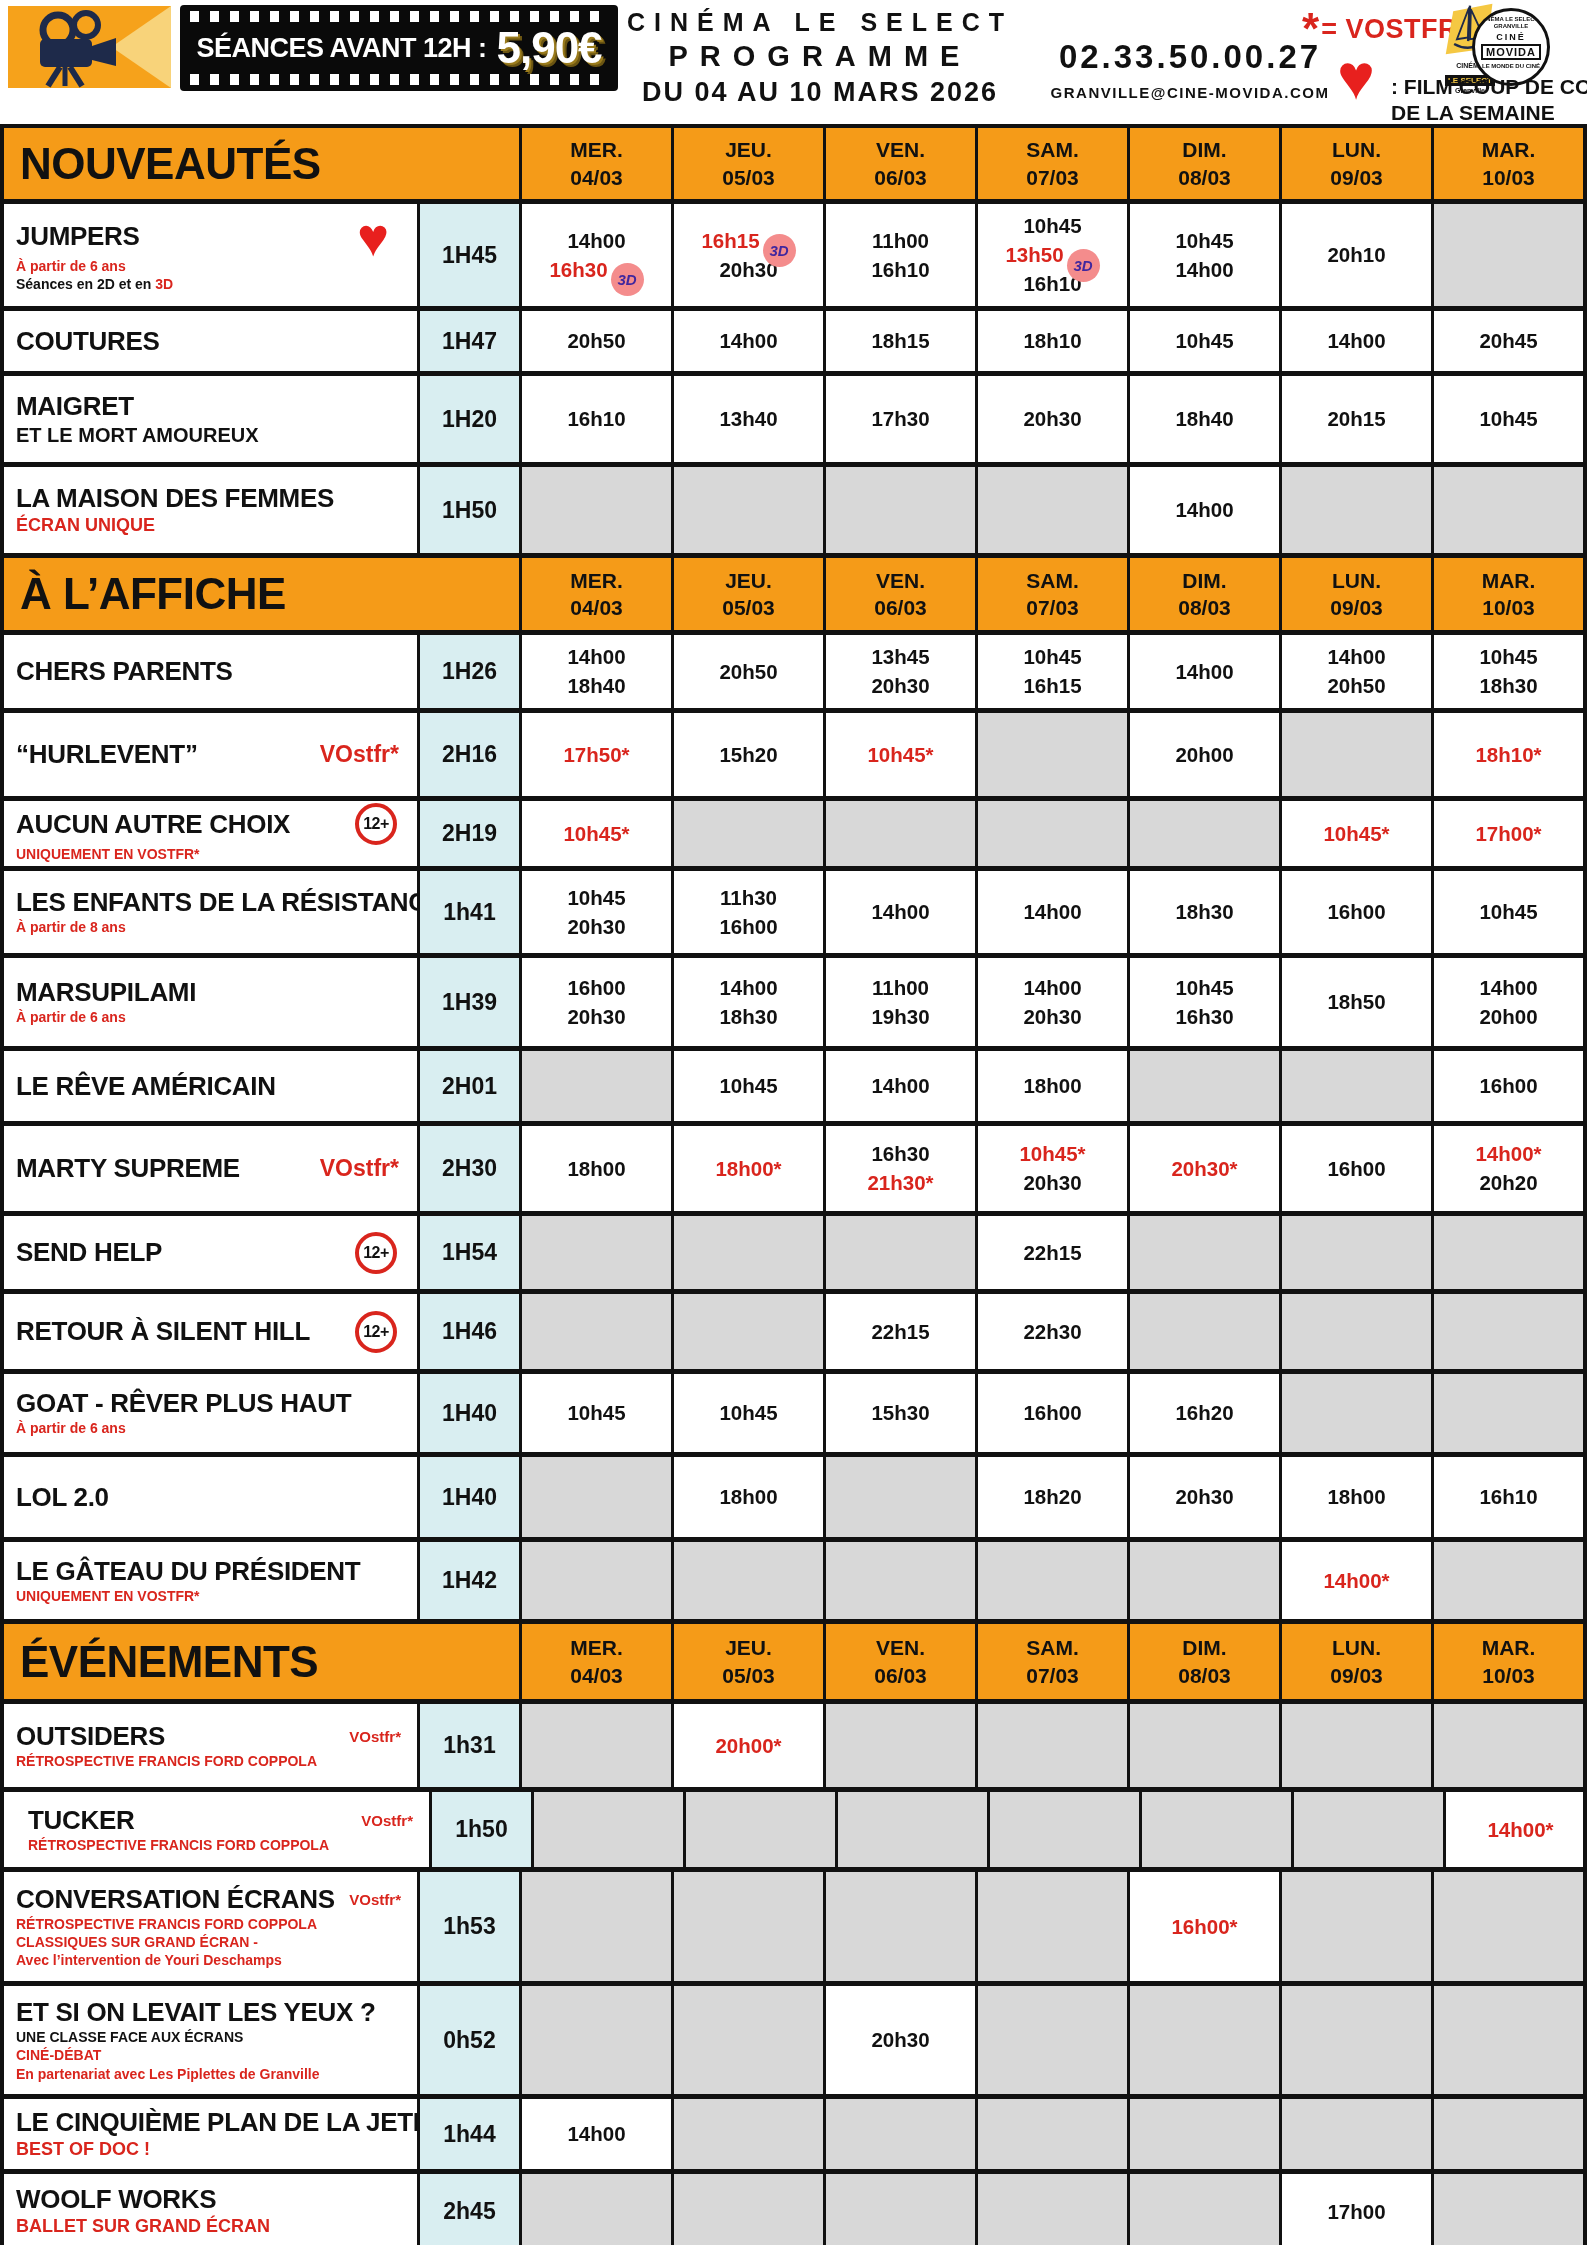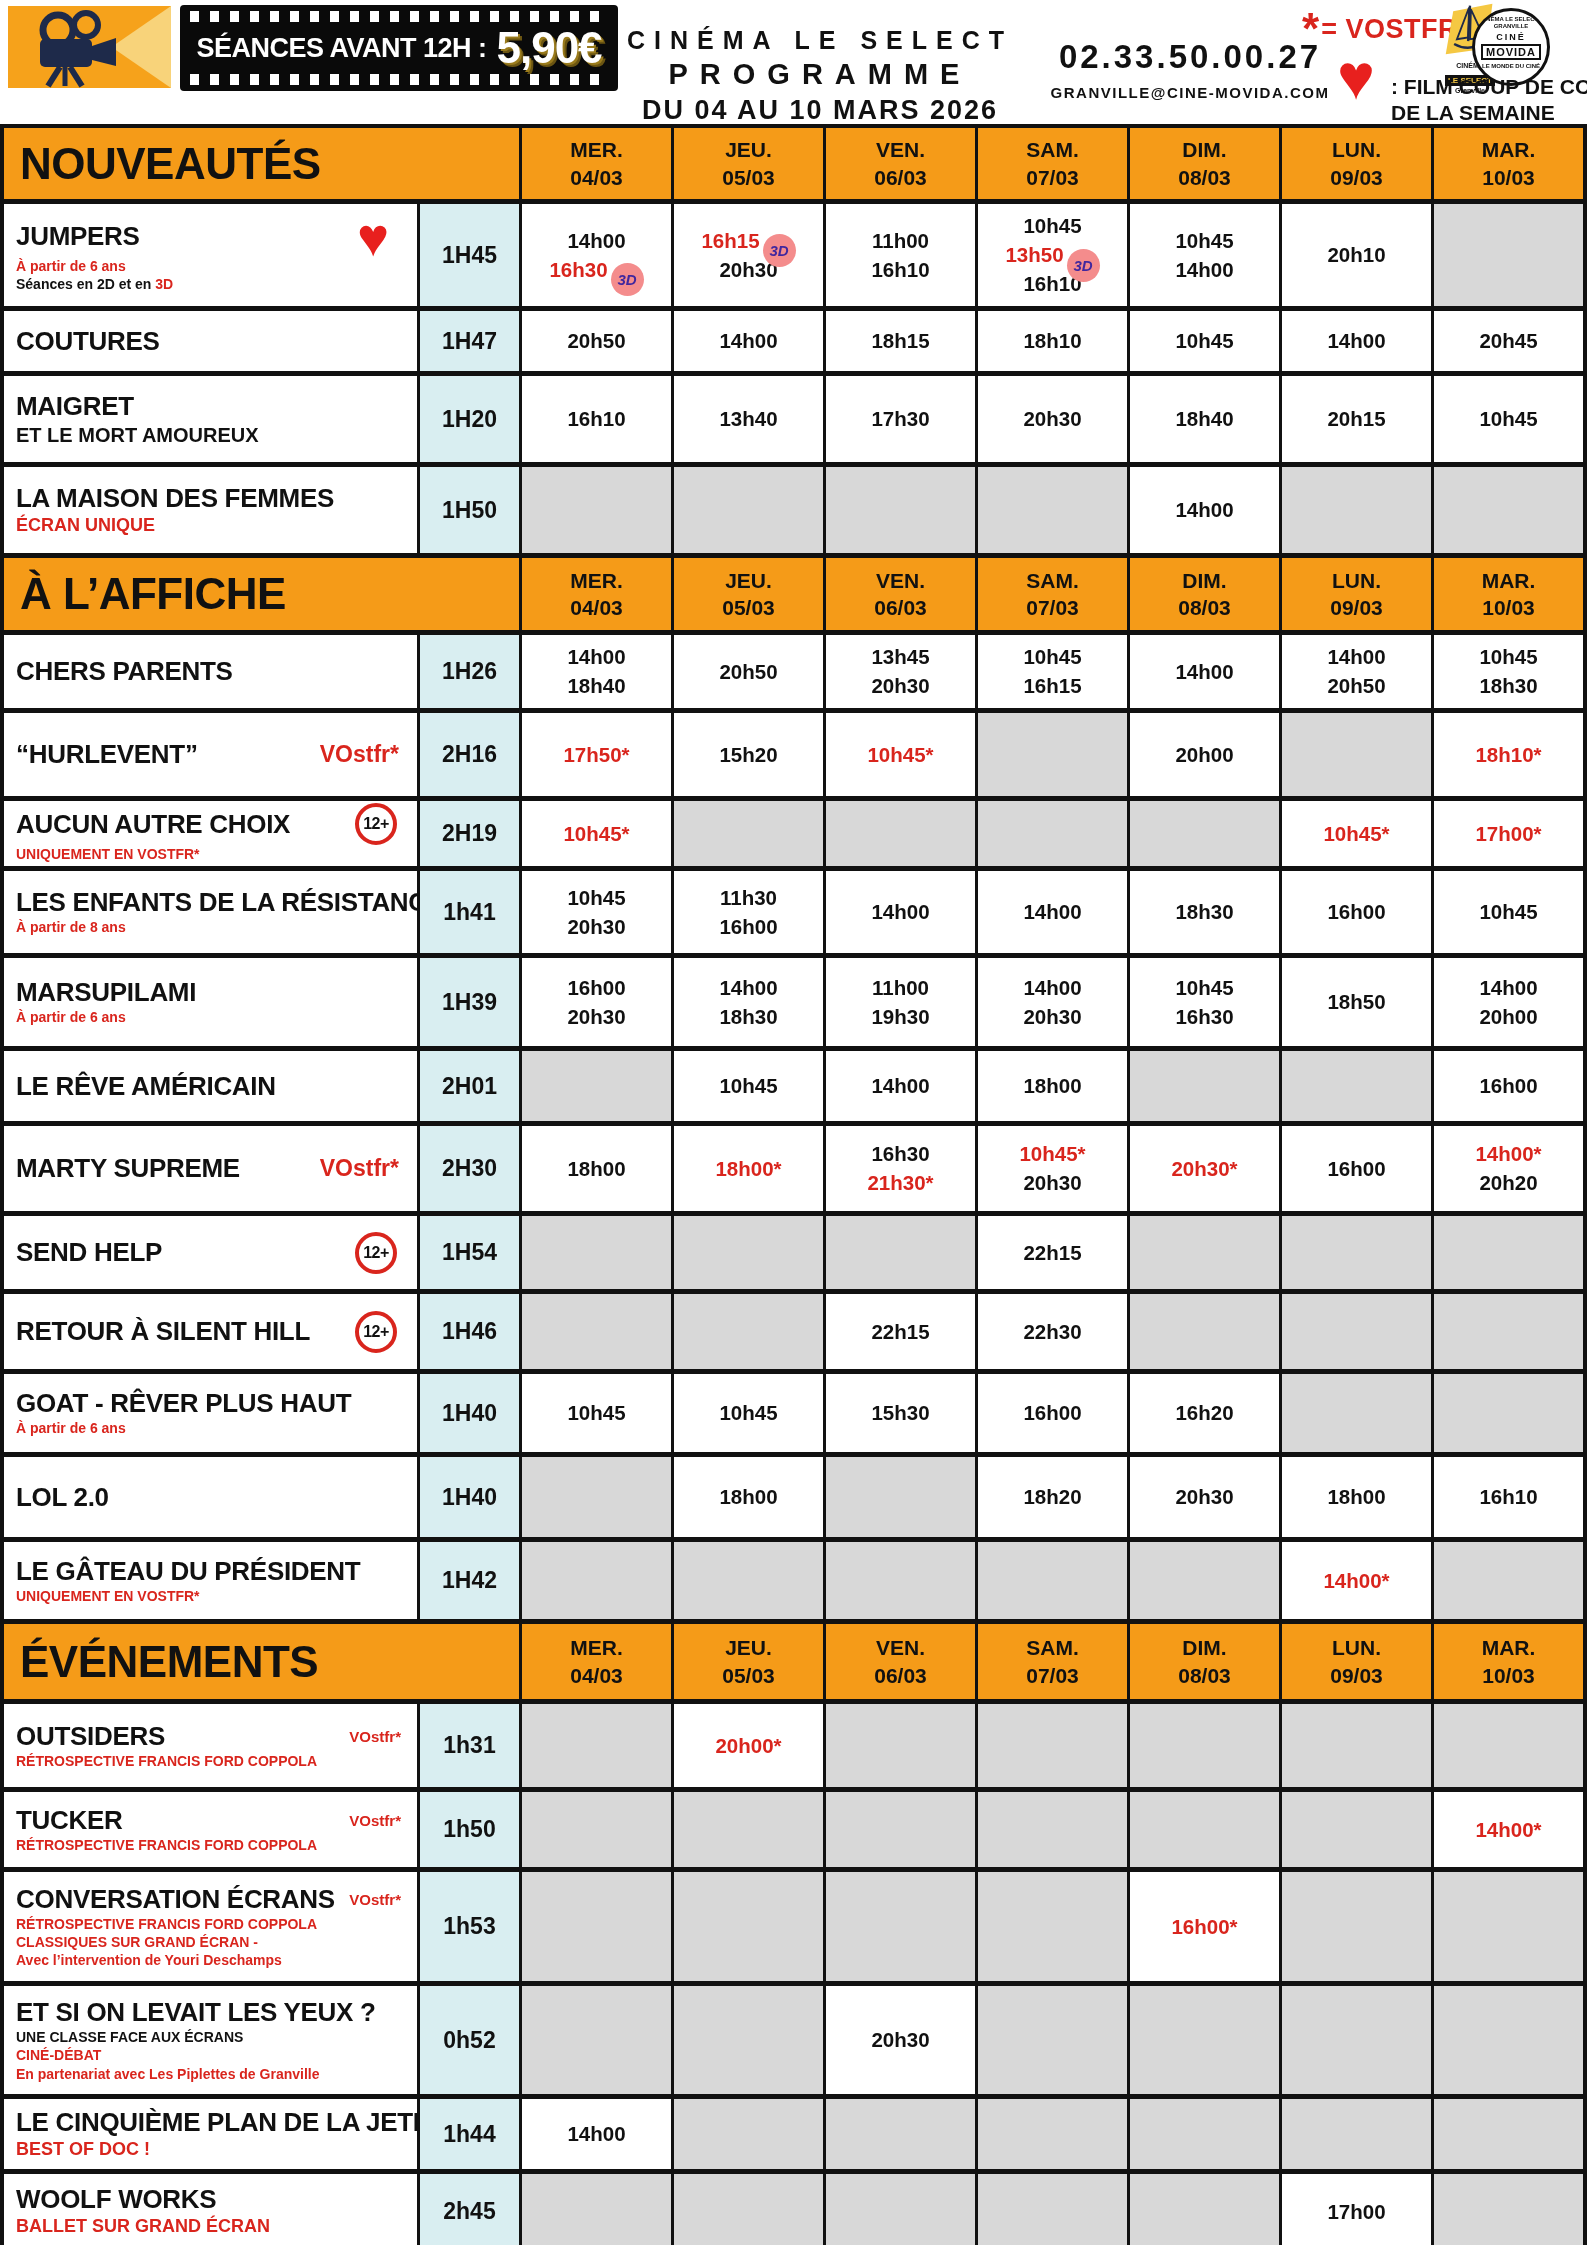--- a/index.html
+++ b/index.html
@@ -11,21 +11,21 @@
   .topbar { position:absolute; top:0; left:0; width:1587px; height:124px; background:#fff; }
   .cam-tile { position:absolute; left:8px; top:6px; width:163px; height:82px; background:#F6A21B; overflow:hidden; }
   .cam-ray { position:absolute; right:0; top:0; width:70px; height:82px; background:#F8D37A; clip-path:polygon(100% 0,15% 50%,100% 100%); }
   .cam-svg { position:absolute; left:10px; top:2px; }
   .strip { position:absolute; left:180px; top:5px; width:438px; height:86px; background:#0a0a0a; border-radius:4px; }
   .perf { position:absolute; left:10px; right:10px; height:11px; background:repeating-linear-gradient(90deg,#fff 0 9px, transparent 9px 20px); }
   .perf.top { top:6px; } .perf.bottom { bottom:6px; }
   .strip-text { position:absolute; left:0; right:0; top:22px; bottom:22px; display:flex; align-items:center; justify-content:center; gap:10px; }
   .strip-label { color:#fff; font-weight:800; font-size:27px; letter-spacing:-0.5px; white-space:nowrap; }
   .strip-price { color:#fff; font-weight:900; font-size:44px; letter-spacing:-1px; text-shadow:2px 2px 0 #9a7b1c, 4px 4px 0 #6b5512; white-space:nowrap; }
-  .center-block { position:absolute; left:600px; top:26px; width:440px; text-align:center; }
+  .center-block { position:absolute; left:600px; top:8px; width:440px; text-align:center; }
   .h-title { font-size:25px; font-weight:900; letter-spacing:9px; white-space:nowrap; }
   .h-sub { font-size:29px; font-weight:900; letter-spacing:12px; margin-top:3px; white-space:nowrap; }
   .h-dates { font-size:27px; font-weight:900; letter-spacing:2px; margin-top:4px; white-space:nowrap; }
   .contact { position:absolute; left:1030px; top:38px; width:320px; text-align:center; }
   .phone { font-size:33px; font-weight:900; letter-spacing:3px; white-space:nowrap; }
   .email { font-size:15px; font-weight:800; letter-spacing:1.5px; margin-top:8px; white-space:nowrap; }
   .vostfr-note { position:absolute; left:1302px; top:14px; display:flex; align-items:center; color:#D9251D; }
   .v-star { font-size:44px; font-weight:900; line-height:0.7; margin-right:2px; }
   .v-label { font-size:27px; font-weight:900; letter-spacing:0.5px; }
   .heart-note { position:absolute; left:1337px; top:50px; display:flex; z-index:5; }
@@ -883,21 +883,21 @@
           <div class="time-line">
             <span class="red">20h00*</span>
           </div>
         </div>
         <div class="cell time-cell empty"></div>
         <div class="cell time-cell empty"></div>
         <div class="cell time-cell empty"></div>
         <div class="cell time-cell empty"></div>
         <div class="cell time-cell empty"></div>
       </div>
-      <div class="row film-row" style="height: 80px;">
+      <div class="row film-row" style="height: 80px; padding-left: 12px;">
         <div class="cell title-cell">
           <div class="title-line">
             <span class="film-title">TUCKER</span>
             <span class="vostfr sm">VOstfr*</span>
           </div>
           <div class="sub ">RÉTROSPECTIVE FRANCIS FORD COPPOLA</div>
         </div>
         <div class="cell dur-cell">1h50</div>
         <div class="cell time-cell empty"></div>
         <div class="cell time-cell empty"></div>

